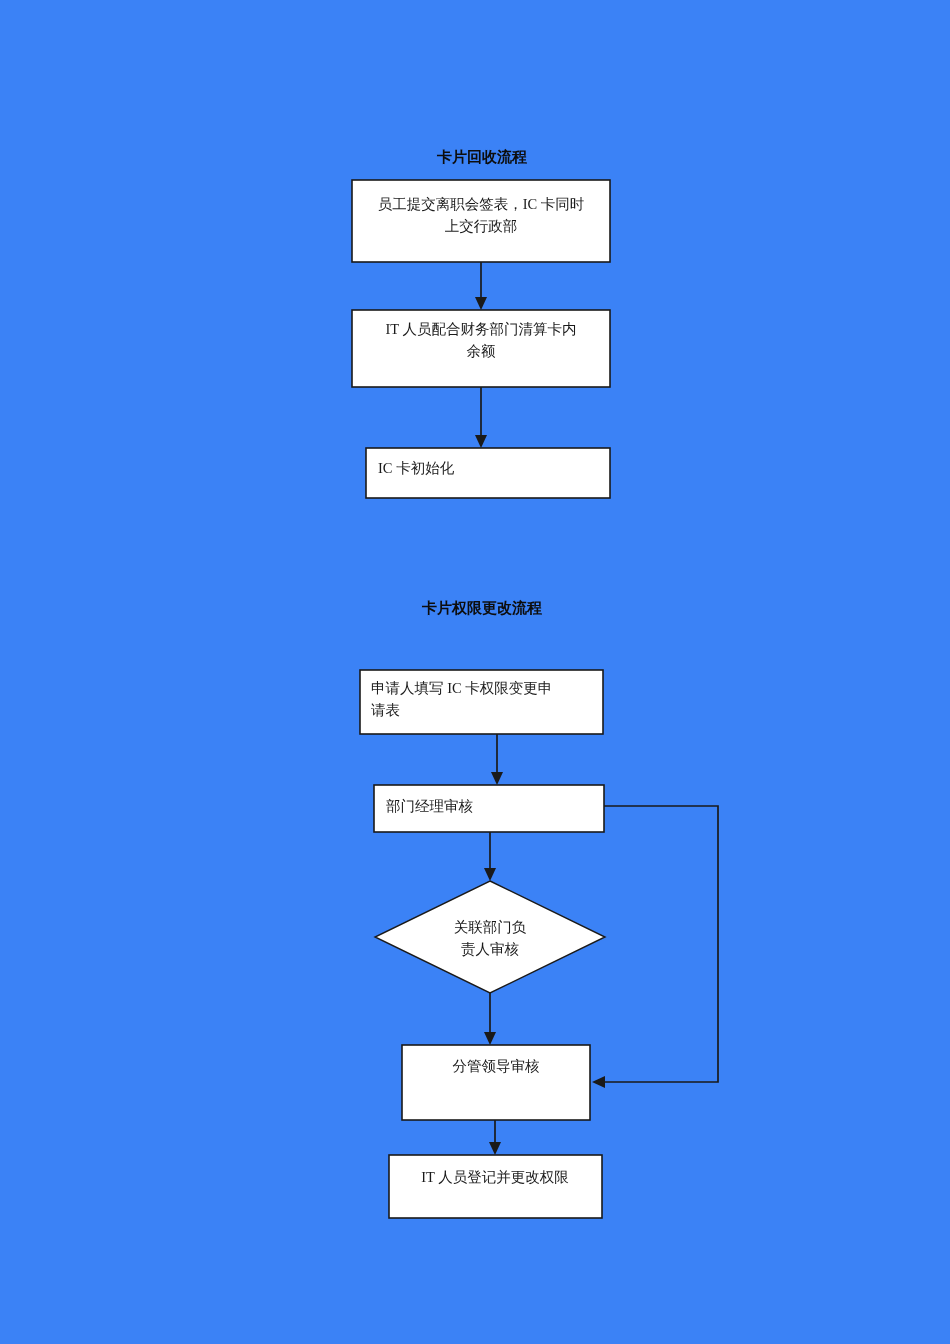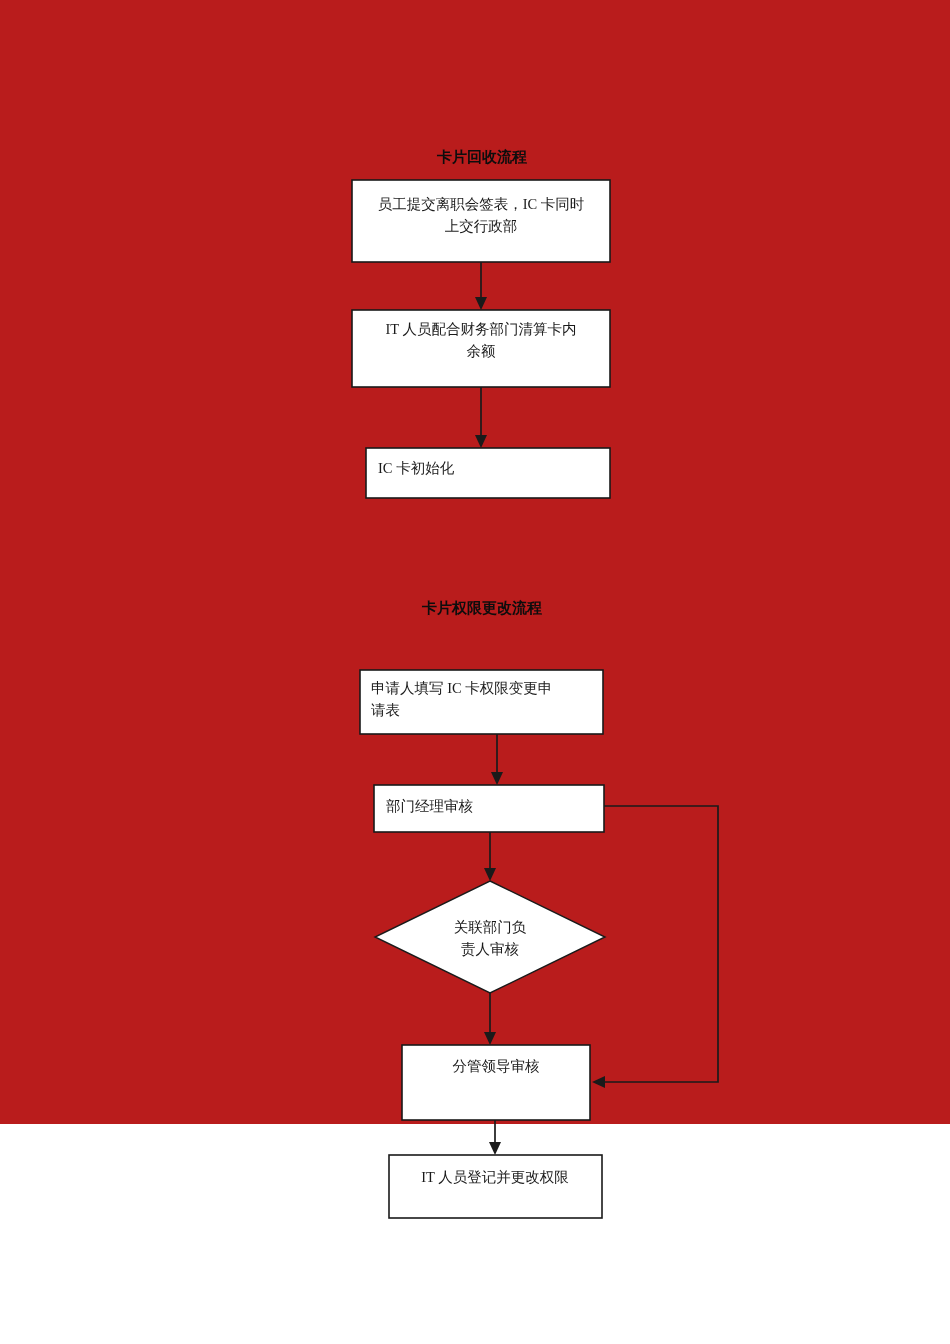--- a/index.html
+++ b/index.html
@@ -11,22 +11,22 @@
   body {
     width: 950px;
     height: 1344px;
     position: relative;
     font-family: "Liberation Serif", "DejaVu Serif", serif;
     overflow: hidden;
   }
   #page {
     position: relative;
     width: 950px;
-    height: 1124px;
-    background: #b91c1c;
+    height: 1344px;
+    background: #3b82f6;
   }
   svg.flow-canvas {
     position: absolute;
     left: 0;
     top: 0;
     width: 950px;
     height: 1344px;
   }
   .shape-rect {
     fill: #ffffff;

